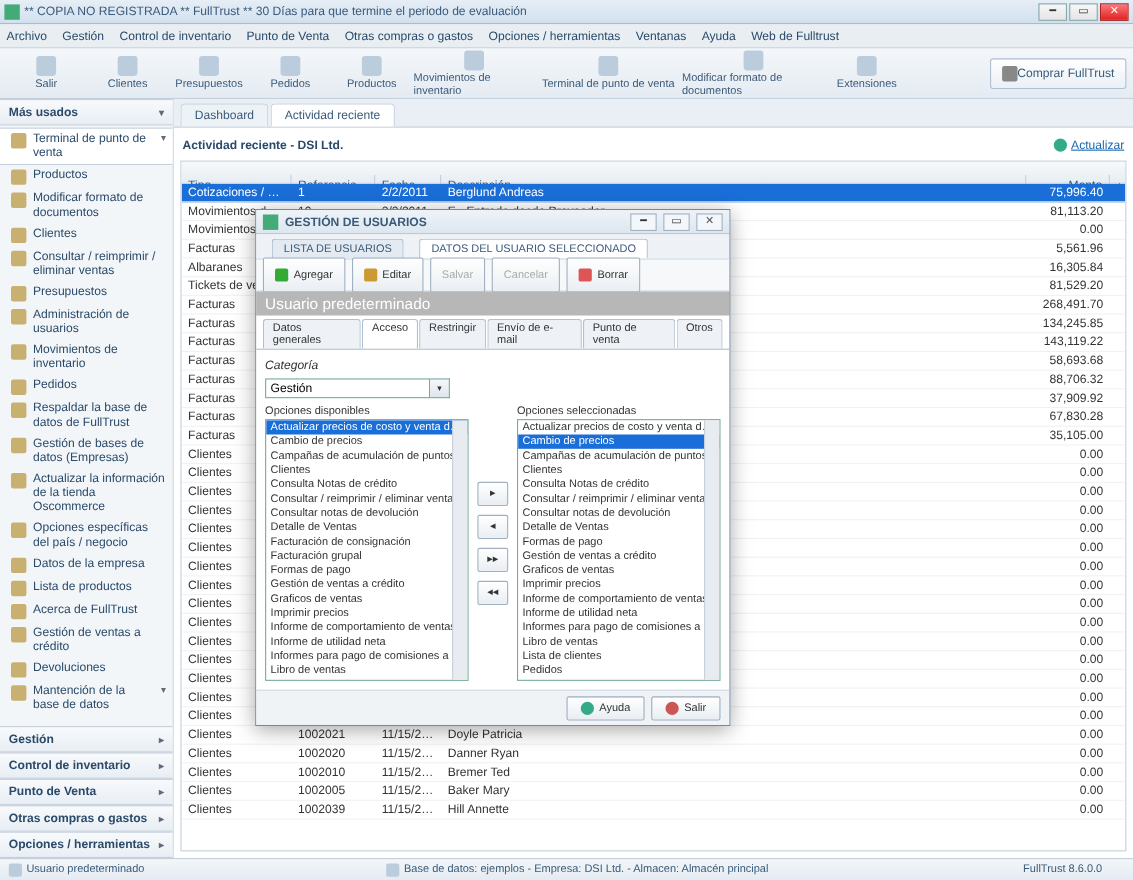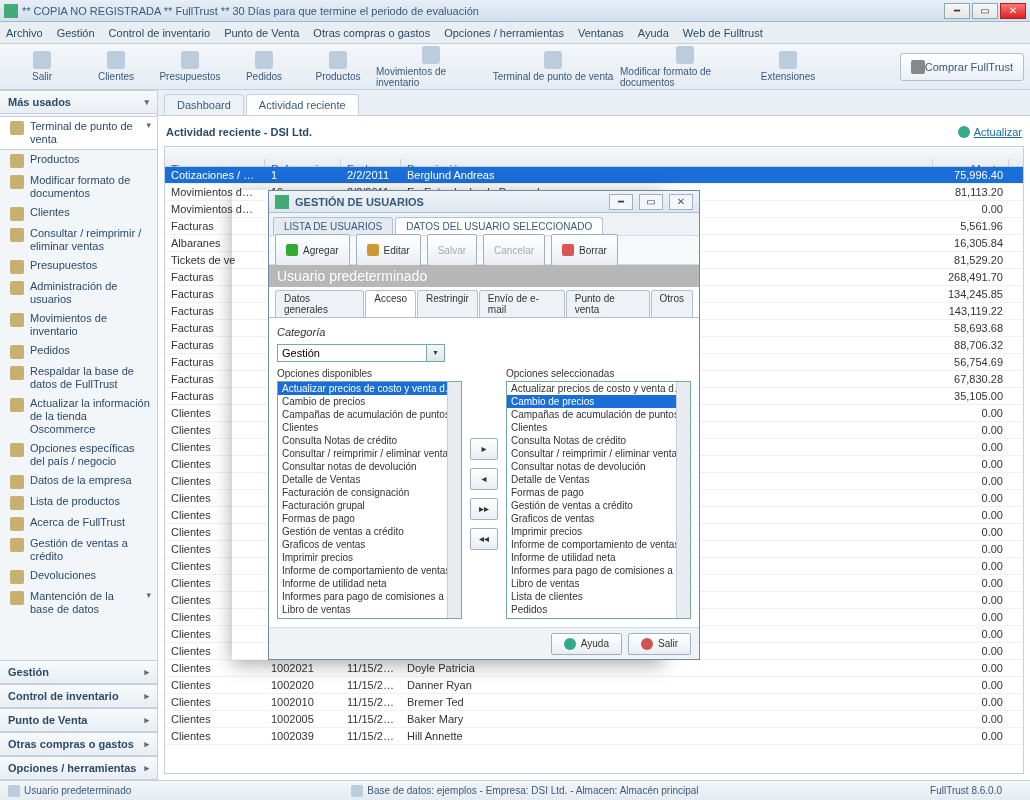--- a/index.html
+++ b/index.html
@@ -67,27 +67,27 @@
 .grow .gc{padding:0 6px;overflow:hidden;white-space:nowrap;text-overflow:ellipsis;}
 .gc.tipo{width:100px;}
 .gc.ref{width:76px;}
 .gc.fecha{width:60px;}
 .gc.desc{flex:1;}
 .gc.monto{width:76px;text-align:right;}
 .gc.sc{width:14px;}
 
 
 .dialog-back{position:absolute;left:232px;top:190px;width:432px;height:470px; box-shadow:0 4px 18px rgba(0,0,0,.35);}
-.dialog{width:100%;height:100%;background:#f0f3f6;border:1px solid #6e8aa6; display:flex;flex-direction:column;margin-left:36px;}
+.dialog{width:100%;height:100%;background:#f0f3f6;border:1px solid #6e8aa6; display:flex;flex-direction:column;}
 .dlg-title{height:22px;background:linear-gradient(#eef3f8,#dde6ef);display:flex;align-items:center;padding:0 6px;gap:6px;border-bottom:1px solid #b0c0d0;}
 .dlg-title .dicon{width:14px;height:14px;background:#4a7;}
 .dlg-title .dt{flex:1;color:#3a5a7a;font-weight:bold;}
 .dlg-title .dbtn{width:24px;height:16px;border:1px solid #a0b0c0;background:#f4f7fa;text-align:center;font-size:10px;line-height:14px;cursor:pointer;}
 .dlg-title .dbtn.close{color:#555;}
-.dlg-tabs{display:flex;padding:4px 6px 0 4px;gap:2px;background:#eef2f6;}
+.dlg-tabs{display:flex;padding:4px 6px 0 14px;gap:14px;background:#eef2f6;}
 .dlg-tabs .dtab{padding:3px 10px;border:1px solid #b0c0d0;border-bottom:none;background:#e3eaf1;border-top-left-radius:3px;border-top-right-radius:3px;cursor:pointer;font-size:10px;color:#3a5a7a;}
 .dlg-tabs .dtab.active{background:#fff;}
 .dlg-toolbar{height:30px;background:#f6f8fa;border-top:1px solid #d0dae4;border-bottom:1px solid #d0dae4;display:flex;align-items:center;padding:0 6px;gap:6px;}
 .dlg-toolbar .tbutton{height:26px;border:1px solid #a0b0c0;background:linear-gradient(#fff,#e9eef3);padding:15px 10px;display:flex;align-items:center;gap:5px;font-size:10px;cursor:pointer;border-radius:2px;}
 .dlg-toolbar .tbutton.disabled{color:#aaa;}
 .dlg-toolbar .tbutton .bi{width:12px;height:12px;border-radius:2px;}
 .bi.add{background:#3a3;}
 .bi.edit{background:#c93;}
 .bi.del{background:#d55;}
 .dlg-banner{height:22px;background:#b7b7b7;color:#fff;display:flex;align-items:center;padding:0 8px;font-size:14px;}
@@ -233,20 +233,24 @@
         <div class="sitem">
           <div class="sicon"></div>
           <div class="txt">Pedidos</div>
         </div>
         <div class="sitem">
           <div class="sicon"></div>
           <div class="txt">Respaldar la base de datos de FullTrust</div>
         </div>
         <div class="sitem">
           <div class="sicon"></div>
+          <div class="txt">Gestión de bases de datos (Empresas)</div>
+        </div>
+        <div class="sitem">
+          <div class="sicon"></div>
           <div class="txt">Actualizar la información de la tienda Oscommerce</div>
         </div>
         <div class="sitem">
           <div class="sicon"></div>
           <div class="txt">Opciones específicas del país / negocio</div>
         </div>
         <div class="sitem">
           <div class="sicon"></div>
           <div class="txt">Datos de la empresa</div>
         </div>
@@ -405,21 +409,21 @@
               <div class="gc fecha"></div>
               <div class="gc desc"></div>
               <div class="gc monto">88,706.32</div>
               <div class="gc sc"></div>
             </div>
             <div class="grow">
               <div class="gc tipo">Facturas</div>
               <div class="gc ref"></div>
               <div class="gc fecha"></div>
               <div class="gc desc"></div>
-              <div class="gc monto">56,754.69</div>
+              <div class="gc monto">37,909.92</div>
               <div class="gc sc"></div>
             </div>
             <div class="grow">
               <div class="gc tipo">Facturas</div>
               <div class="gc ref"></div>
               <div class="gc fecha"></div>
               <div class="gc desc"></div>
               <div class="gc monto">67,830.28</div>
               <div class="gc sc"></div>
             </div>

